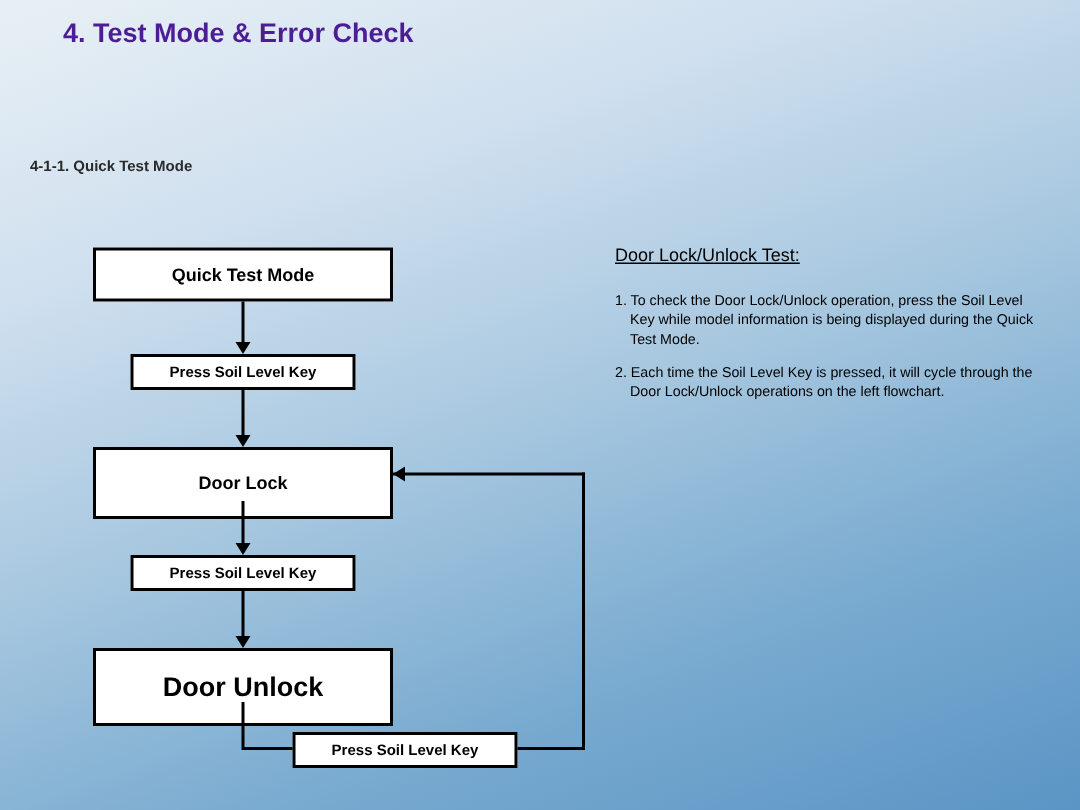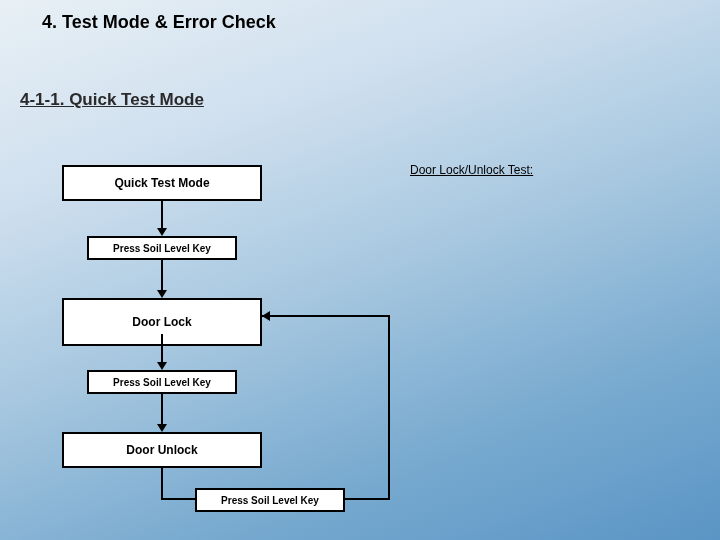--- a/index.html
+++ b/index.html
@@ -10,46 +10,45 @@
     background: linear-gradient(160deg, #e8f0f5 0%, #d0e0ef 25%, #a8c8e0 50%, #7aabd0 75%, #5a95c5 100%);
     position: relative;
     overflow: hidden;
   }
   .title {
     position: absolute;
     top: 12px;
     left: 42px;
     font-size: 18px;
     font-weight: bold;
-    color: #000000;
+    color: #4c1d95;
   }
   .subtitle {
     position: absolute;
-    top: 90px;
+    top: 106px;
     left: 20px;
-    font-size: 17px;
+    font-size: 10px;
     font-weight: bold;
     color: #2a2a2a;
-    text-decoration: underline;
   }
   .flowbox {
     position: absolute;
     background: #fff;
     border: 2px solid #000;
     text-align: center;
     font-weight: bold;
     display: flex;
     align-items: center;
     justify-content: center;
   }
   .box-quick { top: 165px; left: 62px; width: 200px; height: 36px; font-size: 12px; text-align: right; }
   .box-press1 { top: 236px; left: 87px; width: 150px; height: 24px; font-size: 10px; }
   .box-lock  { top: 298px; left: 62px; width: 200px; height: 48px; font-size: 12px; }
   .box-press2 { top: 370px; left: 87px; width: 150px; height: 24px; font-size: 10px; }
-  .box-unlock { top: 432px; left: 62px; width: 200px; height: 36px; font-size: 12px; }
+  .box-unlock { top: 432px; left: 62px; width: 200px; height: 52px; font-size: 18px; }
   .box-press3 { top: 488px; left: 195px; width: 150px; height: 24px; font-size: 10px; }
 
   .vline { position: absolute; width: 2px; background: #000; }
   .hline { position: absolute; height: 2px; background: #000; }
   .arrowdown {
     position: absolute;
     width: 0; height: 0;
     border-left: 5px solid transparent;
     border-right: 5px solid transparent;
     border-top: 8px solid #000;
@@ -124,13 +123,15 @@
 <div class="vline v5"></div>
 <div class="hline h5"></div>
 
 <div class="hline hback1"></div>
 <div class="vline vback"></div>
 <div class="hline hback2"></div>
 <div class="arrowleft aback"></div>
 
 <div class="right-title">Door Lock/Unlock Test:</div>
 <div class="right-body">
+  <p>1. To check the Door Lock/Unlock operation, press the Soil Level Key while model information is being displayed during the Quick Test Mode.</p>
+  <p>2. Each time the Soil Level Key is pressed, it will cycle through the Door Lock/Unlock operations on the left flowchart.</p>
 </div>
 
 </body></html>

